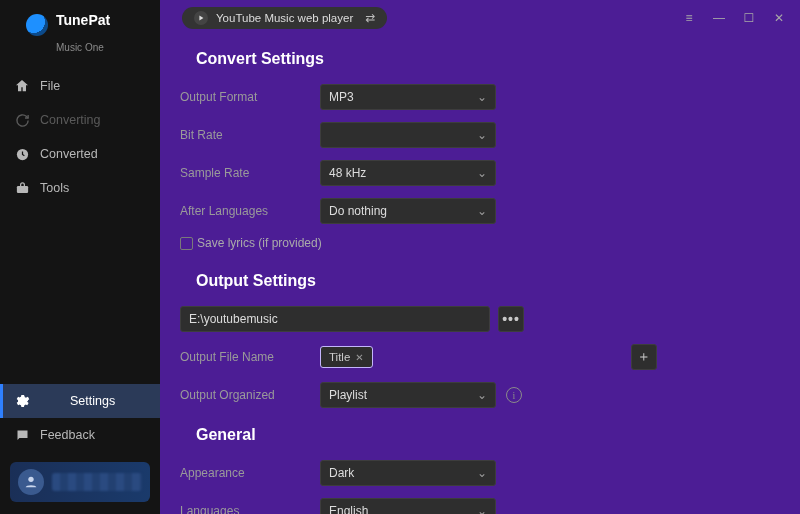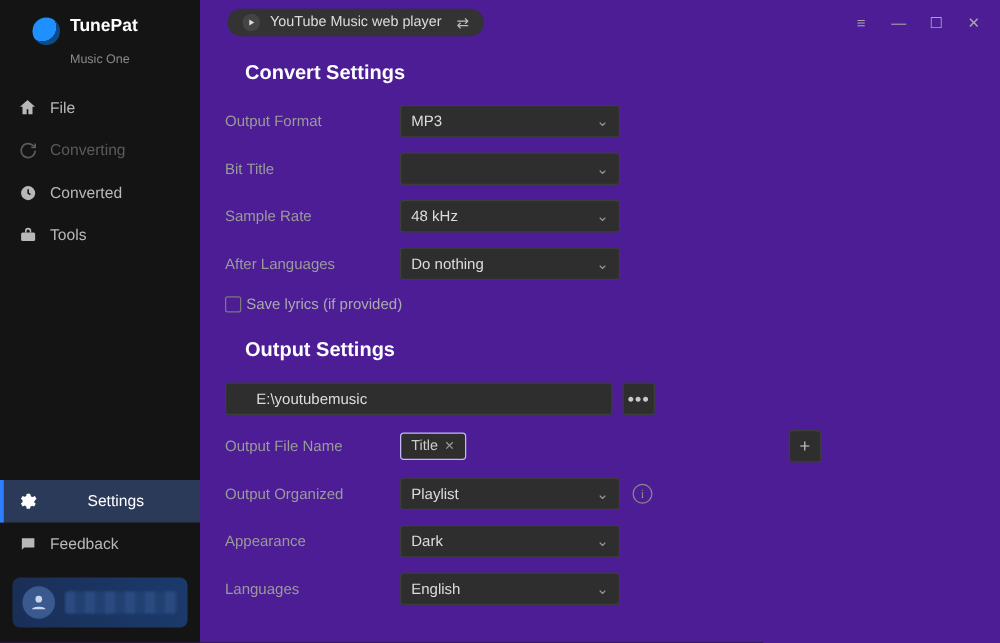--- a/index.html
+++ b/index.html
@@ -35,21 +35,21 @@
 .win-controls span { width: 14px; text-align: center; }
 
 .content { flex: 1; overflow: hidden; padding: 4px 30px 0 20px; }
 h2 { color: #fff; font-size: 16px; font-weight: 700; margin: 10px 0 16px 16px; }
 .row { display: flex; align-items: center; margin-bottom: 12px; }
 .row .label { width: 140px; color: #9a9a9a; font-size: 12px; }
 .select { width: 176px; height: 26px; background: #2e2e2e; border: 1px solid #3d3d3d; border-radius: 3px; display: flex; align-items: center; padding: 0 8px; color: #ddd; font-size: 12px; cursor: pointer; position: relative; justify-content: space-between; }
 .select .chev { margin-left: auto; color: #9a9a9a; }
 .check-row { display: flex; align-items: center; gap: 4px; margin-top: 2px; margin-bottom: 4px; color: #aaa; font-size: 12px; }
 .checkbox { width: 13px; height: 13px; border: 1.5px solid #7a7a7a; border-radius: 2px; cursor: pointer; }
-.path-input { width: 310px; height: 26px; background: #2e2e2e; border: 1px solid #3d3d3d; border-radius: 3px; display: flex; align-items: center; padding: 0 24px; color: #ddd; font-size: 12px; }
+.path-input { width: 310px; height: 26px; background: #2e2e2e; border: 1px solid #3d3d3d; border-radius: 3px; display: flex; align-items: center; padding: 0 8px; color: #ddd; font-size: 12px; }
 .btn-sq { width: 26px; height: 26px; background: #2e2e2e; border: 1px solid #3d3d3d; border-radius: 3px; margin-left: 8px; display: flex; align-items: center; justify-content: center; color: #c9c9c9; cursor: pointer; font-size: 14px; }
 .chip { display: inline-flex; align-items: center; gap: 5px; background: #2e2e2e; border: 1px solid #c4b5fd; border-radius: 3px; padding: 4px 8px; color: #ccc; font-size: 11.5px; }
 .chip .x { color: #9a9a9a; font-size: 10px; }
 .info-i { width: 16px; height: 16px; border: 1.3px solid #8a8a8a; border-radius: 50%; display: inline-flex; align-items: center; justify-content: center; color: #8a8a8a; font-size: 10px; margin-left: 10px; font-style: normal; font-family: serif; }
 
 svg { display: block; }
 </style>
 </head>
 <body>
 
@@ -155,21 +155,21 @@
 
       <div class="row">
         <div class="label">Output Format</div>
         <div class="select">
           <span>MP3</span>
           <span class="chev">⌄</span>
         </div>
       </div>
 
       <div class="row">
-        <div class="label">Bit Title</div>
+        <div class="label">Bit Rate</div>
         <div class="select">
           <span class="chev">⌄</span>
         </div>
       </div>
 
       <div class="row">
         <div class="label">Sample Rate</div>
         <div class="select">
           <span>48 kHz</span>
           <span class="chev">⌄</span>
@@ -213,20 +213,21 @@
 
       <div class="row">
         <div class="label">Output Organized</div>
         <div class="select">
           <span>Playlist</span>
           <span class="chev">⌄</span>
         </div>
         <i class="info-i">i</i>
       </div>
 
+      <h2 style="margin-top:18px;">General</h2>
 
       <div class="row">
         <div class="label">Appearance</div>
         <div class="select">
           <span>Dark</span>
           <span class="chev">⌄</span>
         </div>
       </div>
 
       <div class="row">

